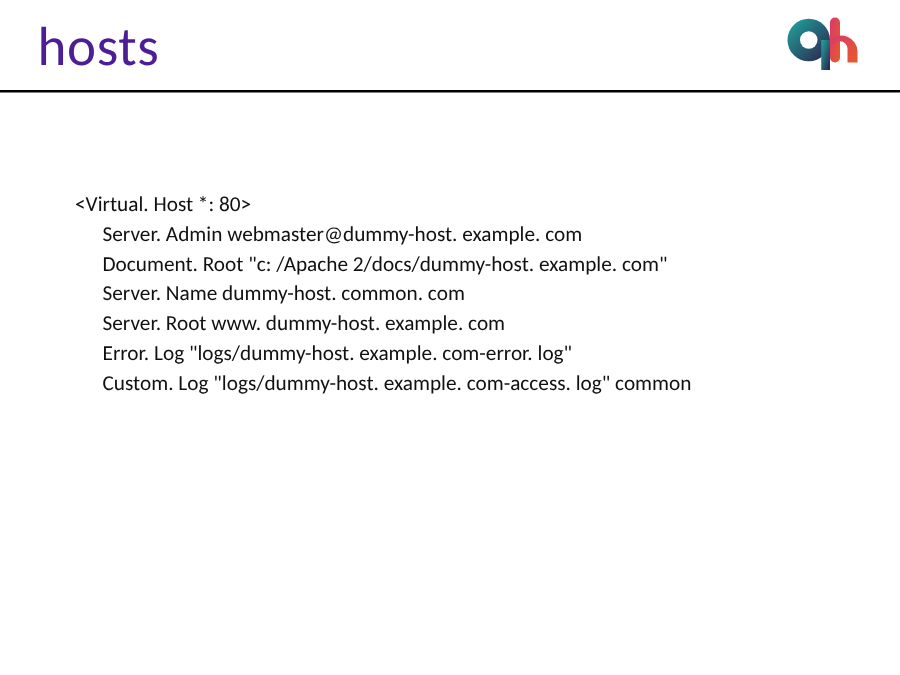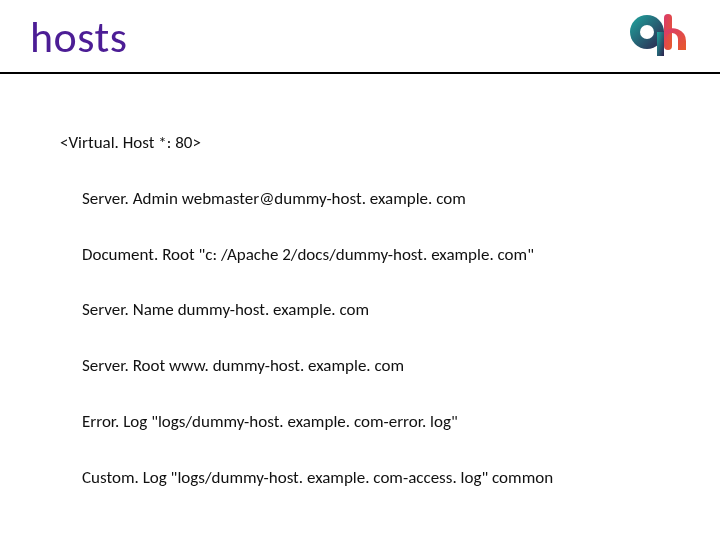--- a/index.html
+++ b/index.html
@@ -34,31 +34,30 @@
     margin: 0;
   }
   .logo {
     position: absolute;
     top: 10px;
     right: 28px;
     width: 66px;
     height: 50px;
   }
   .body {
-    padding: 57px 60px 0 60px;
+    padding: 78px 60px 0 60px;
     font-size: 17px;
     line-height: 1.4;
     color: #111;
   }
   .cfg-line {
     white-space: pre;
   }
   .indent {
     padding-left: 22px;
-    margin-top: 32px;
   }
 </style>
 </head>
 <body>
 
 <div class="slide">
 
   <div class="header">
     <h1 class="title">hosts</h1>
 
@@ -83,19 +82,19 @@
       <path d="M38 22 a13 13 0 0 1 22 9 v9 h-8 v-11 a6 6 0 0 0 -12 0" fill="url(#hGrad)"></path>
     </svg>
   </div>
 
   <hr class="rule">
 
   <div class="body">
     <div class="cfg-line">&lt;Virtual. Host *: 80&gt;</div>
     <div class="cfg-line indent">Server. Admin webmaster@dummy-host. example. com</div>
     <div class="cfg-line indent">Document. Root "c: /Apache 2/docs/dummy-host. example. com"</div>
-    <div class="cfg-line indent">Server. Name dummy-host. example. com</div>
+    <div class="cfg-line indent">Server. Name dummy-host. common. com</div>
     <div class="cfg-line indent">Server. Root www. dummy-host. example. com</div>
     <div class="cfg-line indent">Error. Log "logs/dummy-host. example. com-error. log"</div>
     <div class="cfg-line indent">Custom. Log "logs/dummy-host. example. com-access. log" common</div>
   </div>
 
 </div>
 
 </body></html>

